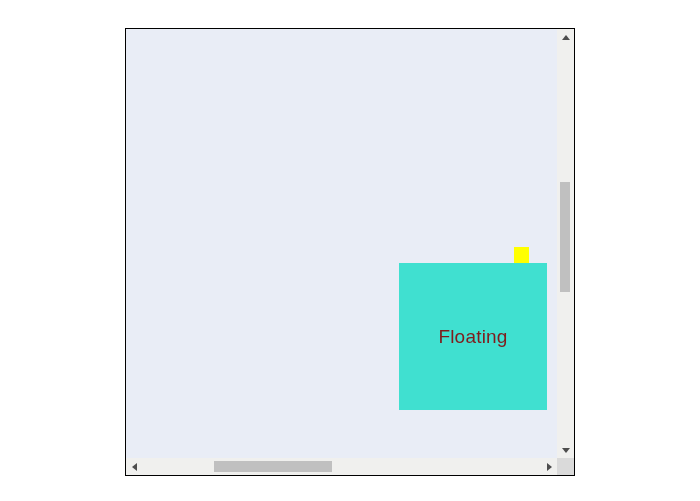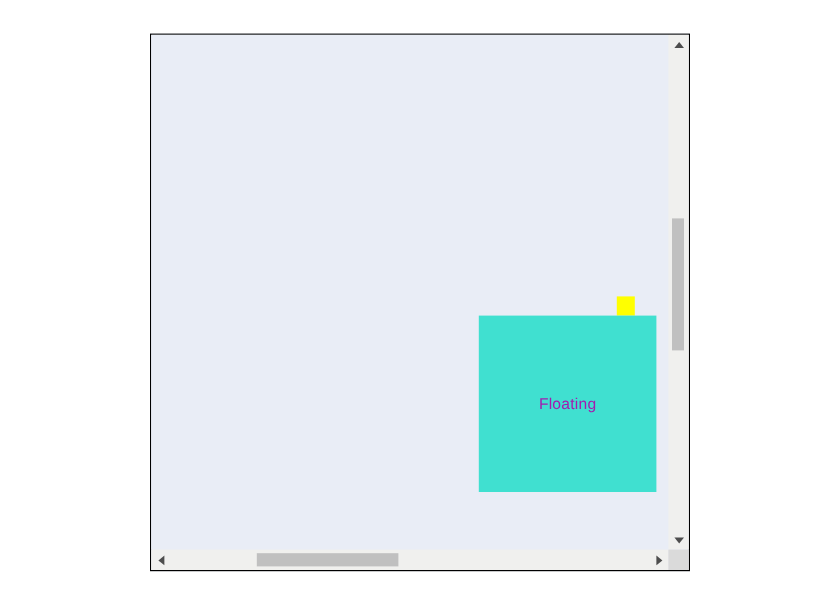--- a/index.html
+++ b/index.html
@@ -37,22 +37,22 @@
     left: 273px;
     top: 234px;
     width: 148px;
     height: 147px;
     background: #40e0d0;
     display: flex;
     align-items: center;
     justify-content: center;
   }
   .floating-label {
-    font-size: 13px;
-    color: #a21caf;
+    font-size: 19px;
+    color: #7f1d1d;
     letter-spacing: 0.2px;
   }
 
   
   .yellow-handle {
     position: absolute;
     left: 388px;
     top: 218px;
     width: 15px;
     height: 16px;

